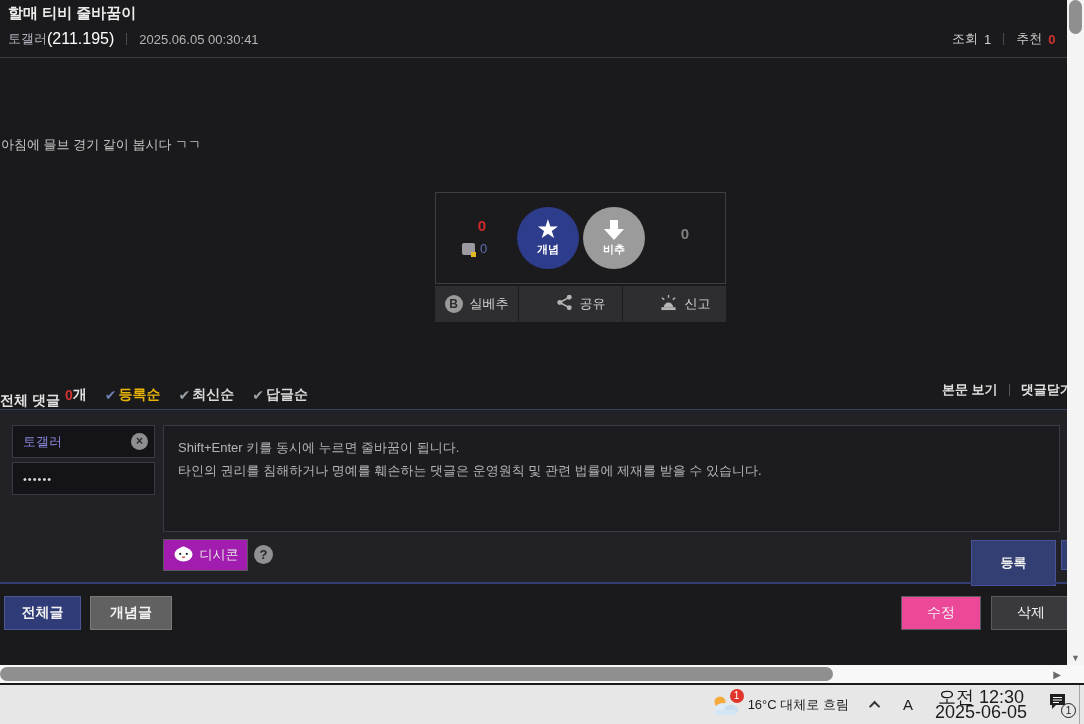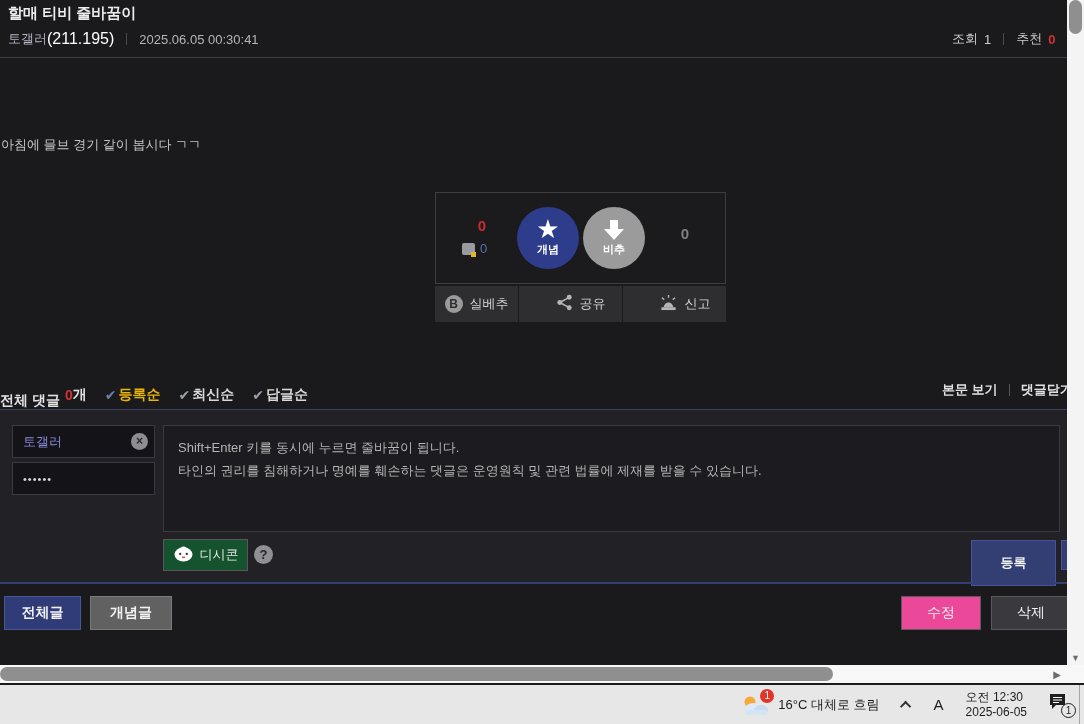--- a/index.html
+++ b/index.html
@@ -64,21 +64,21 @@
               border:1px solid #3a3a42; color:#8888dd; font-size:13px; padding:0 26px 0 10px;
               font-family:"Liberation Sans","DejaVu Sans",sans-serif; }
   .nick { top:15px; }
   .pass { top:52px; color:#d8d8d8; font-size:11px; letter-spacing:1px; }
   .clear-btn { position:absolute; left:131px; top:23px; width:17px; height:17px; border-radius:50%;
                background:#8d8d92; color:#2a2a2e; font-size:12px; font-weight:bold; line-height:16px;
                text-align:center; cursor:pointer; }
   .cw-textarea { position:absolute; left:163px; top:15px; width:897px; height:107px;
                  background:#1c1c20; border:1px solid #3a3a42; padding:10px 14px; cursor:text; }
   .cw-placeholder { font-size:13px; color:#b5b5b5; line-height:23px; }
-  .dccon-btn { position:absolute; left:163px; top:129px; width:85px; height:32px; background:#14532d;
+  .dccon-btn { position:absolute; left:163px; top:129px; width:85px; height:32px; background:#a21caf;
                border:1px solid #58585c; display:flex; align-items:center; justify-content:center; gap:6px;
                color:#e8e8e8; font-size:13px; cursor:pointer; }
   .help-btn { position:absolute; left:254px; top:135px; width:19px; height:19px; border-radius:50%;
               background:#8f8f94; color:#26262a; font-size:13px; font-weight:bold; line-height:19px;
               text-align:center; cursor:pointer; }
   .submit-btn { position:absolute; left:971px; top:130px; width:85px; height:46px; background:#333f72;
                 border:1px solid #46529b; color:#f0f0f0; font-size:13px; font-weight:bold;
                 display:flex; align-items:center; justify-content:center; cursor:pointer; }
   .submit-sliver { position:absolute; left:1061px; top:130px; width:6px; height:30px; background:#333f72;
                    border:1px solid #46529b; border-right:none; }
@@ -108,21 +108,21 @@
   .tb-right { position:absolute; right:0; top:0; height:100%; display:flex; align-items:center; }
   .weather { display:flex; align-items:center; gap:8px; padding:0 10px; height:100%; cursor:pointer; }
   .weather-icon { position:relative; width:30px; height:24px; }
   .weather-badge { position:absolute; right:-4px; top:-4px; min-width:14px; height:14px; border-radius:7px;
                    background:#e0352b; color:#fff; font-size:10px; line-height:14px; text-align:center; padding:0 2px; }
   .weather-text { font-size:13px; color:#1c1c1c; white-space:nowrap; }
   .tb-chevron { width:34px; height:100%; display:flex; align-items:center; justify-content:center; cursor:pointer; }
   .chev { width:8px; height:8px; border-left:2px solid #333; border-top:2px solid #333; transform:rotate(45deg) translateY(2px); }
   .tb-ime { width:30px; height:100%; display:flex; align-items:center; justify-content:center;
             font-size:15px; color:#1c1c1c; cursor:pointer; }
-  .tb-clock { padding:0 12px; text-align:left; font-size:12px; color:#1c1c1c; line-height:15px; cursor:pointer; }
+  .tb-clock { padding:0 12px; text-align:center; font-size:18px; color:#1c1c1c; line-height:15px; cursor:pointer; }
   .tb-notif { position:relative; width:40px; height:100%; display:flex; align-items:center; justify-content:center; cursor:pointer; }
   .notif-badge { position:absolute; right:3px; bottom:6px; width:15px; height:15px; border-radius:50%;
                  border:1.5px solid #1f1f1f; background:transparent; color:#1f1f1f; font-size:10px;
                  line-height:14px; text-align:center; }
   .show-desktop { width:5px; height:100%; border-left:1px solid #a5a5a5; cursor:pointer; }
 </style>
 </head>
 <body>
 
 <div id="screen">

